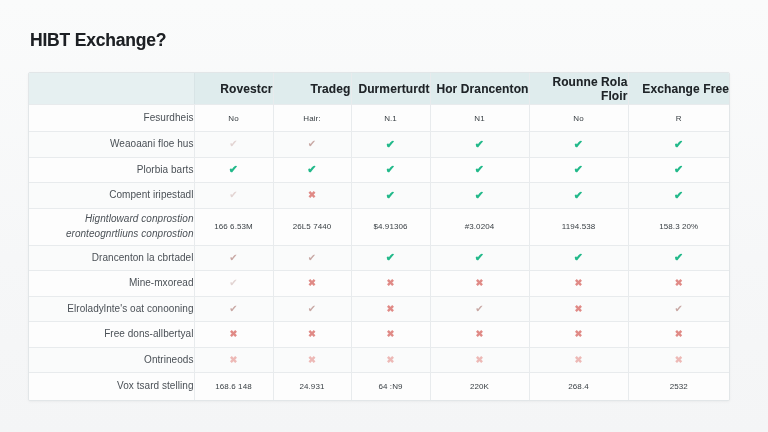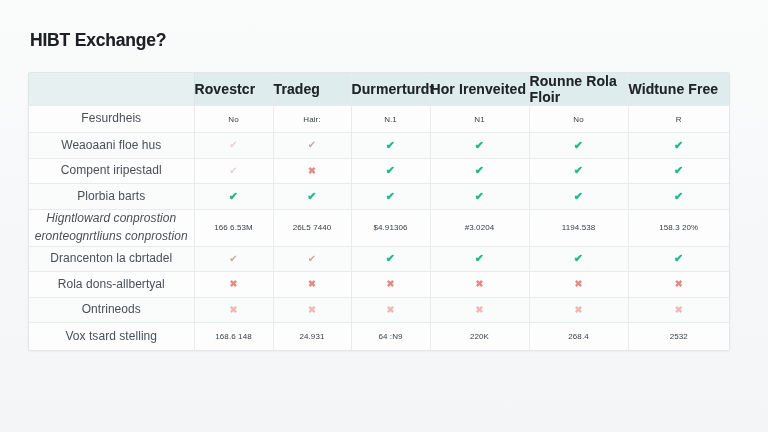--- a/index.html
+++ b/index.html
@@ -53,37 +53,37 @@
     border-bottom: 1px solid #e8ebed;
     padding: 0;
     vertical-align: middle;
   }
   table.cmp th:last-child, table.cmp td:last-child { border-right: none; }
   table.cmp tr:last-child td { border-bottom: none; margin-top: 9px; }
 
   thead th {
     background: #dfeced;
     height: 31px;
-    font-size: 14px;
+    font-size: 12px;
     font-weight: bold;
     color: #1f2428;
-    text-align: left;
+    text-align: right;
     letter-spacing: 0.1px;
     border-bottom: 1px solid #d3e1e3;
     text-shadow: 0 0 0.5px rgba(0,0,0,0.3);
   }
   thead th.feat-head {
     background: #e6f0f1;
     border-right: 1px solid #d8e4e6;
   }
 
   td.feat {
-    font-size: 12px;
+    font-size: 10px;
     color: #4a5056;
-    text-align: center;
+    text-align: right;
     padding: 0 8px 0 11px;
     line-height: 1.45;
     letter-spacing: 0.05px;
     border-right: 1px solid #e5e9eb;
   }
   td.val {
     text-align: center;
     font-size: 8px;
     color: #3a4045;
     letter-spacing: 0.1px;
@@ -126,23 +126,23 @@
         <col style="width:99px">
         <col style="width:99px">
         <col style="width:101px">
       </colgroup>
       <thead>
         <tr>
           <th class="feat-head"></th>
           <th>Rovestcr</th>
           <th>Tradeg</th>
           <th>Durmerturdt</th>
-          <th>Hor Irenveited</th>
+          <th>Hor Drancenton</th>
           <th>Rounne Rola Floir</th>
-          <th>Widtune Free</th>
+          <th>Exchange Free</th>
         </tr>
       </thead>
       <tbody id="table-body">
           <tr class="r-first">
             <td class="feat">Fesurdheis</td>
             <td class="val">No</td>
             <td class="val">Hair:</td>
             <td class="val">N.1</td>
             <td class="val">N1</td>
             <td class="val">No</td>
@@ -151,32 +151,32 @@
           <tr class="r-std">
             <td class="feat">Weaoaani floe hus</td>
             <td class="val"><span class="mk check-faint">✔</span></td>
             <td class="val"><span class="mk check-weak">✔</span></td>
             <td class="val"><span class="mk check-strong">✔</span></td>
             <td class="val"><span class="mk check-strong">✔</span></td>
             <td class="val"><span class="mk check-strong">✔</span></td>
             <td class="val"><span class="mk check-strong">✔</span></td>
           </tr>
           <tr class="r-std">
+            <td class="feat">Plorbia barts</td>
+            <td class="val"><span class="mk check-strong">✔</span></td>
+            <td class="val"><span class="mk check-strong">✔</span></td>
+            <td class="val"><span class="mk check-strong">✔</span></td>
+            <td class="val"><span class="mk check-strong">✔</span></td>
+            <td class="val"><span class="mk check-strong">✔</span></td>
+            <td class="val"><span class="mk check-strong">✔</span></td>
+          </tr>
+          <tr class="r-std">
             <td class="feat">Compent iripestadl</td>
             <td class="val"><span class="mk check-faint">✔</span></td>
             <td class="val"><span class="mk cross">✖</span></td>
-            <td class="val"><span class="mk check-strong">✔</span></td>
-            <td class="val"><span class="mk check-strong">✔</span></td>
-            <td class="val"><span class="mk check-strong">✔</span></td>
-            <td class="val"><span class="mk check-strong">✔</span></td>
-          </tr>
-          <tr class="r-std">
-            <td class="feat">Plorbia barts</td>
-            <td class="val"><span class="mk check-strong">✔</span></td>
-            <td class="val"><span class="mk check-strong">✔</span></td>
             <td class="val"><span class="mk check-strong">✔</span></td>
             <td class="val"><span class="mk check-strong">✔</span></td>
             <td class="val"><span class="mk check-strong">✔</span></td>
             <td class="val"><span class="mk check-strong">✔</span></td>
           </tr>
           <tr class="r-tall">
             <td class="feat">
               <span class="feat-2line">Higntloward conprostion</span>
               <span class="feat-2line">eronteognrtliuns conprostion</span>
             </td>
@@ -190,21 +190,39 @@
           <tr class="r-std">
             <td class="feat">Drancenton la cbrtadel</td>
             <td class="val"><span class="mk check-weak">✔</span></td>
             <td class="val"><span class="mk check-weak">✔</span></td>
             <td class="val"><span class="mk check-strong">✔</span></td>
             <td class="val"><span class="mk check-strong">✔</span></td>
             <td class="val"><span class="mk check-strong">✔</span></td>
             <td class="val"><span class="mk check-strong">✔</span></td>
           </tr>
           <tr class="r-std">
-            <td class="feat">Rola dons-allbertyal</td>
+            <td class="feat">Mine-mxoread</td>
+            <td class="val"><span class="mk check-faint">✔</span></td>
+            <td class="val"><span class="mk cross">✖</span></td>
+            <td class="val"><span class="mk cross">✖</span></td>
+            <td class="val"><span class="mk cross">✖</span></td>
+            <td class="val"><span class="mk cross">✖</span></td>
+            <td class="val"><span class="mk cross">✖</span></td>
+          </tr>
+          <tr class="r-std">
+            <td class="feat">Elroladylnte's oat conooning</td>
+            <td class="val"><span class="mk check-weak">✔</span></td>
+            <td class="val"><span class="mk check-weak">✔</span></td>
+            <td class="val"><span class="mk cross">✖</span></td>
+            <td class="val"><span class="mk check-weak">✔</span></td>
+            <td class="val"><span class="mk cross">✖</span></td>
+            <td class="val"><span class="mk check-weak">✔</span></td>
+          </tr>
+          <tr class="r-std">
+            <td class="feat">Free dons-allbertyal</td>
             <td class="val"><span class="mk cross">✖</span></td>
             <td class="val"><span class="mk cross">✖</span></td>
             <td class="val"><span class="mk cross">✖</span></td>
             <td class="val"><span class="mk cross">✖</span></td>
             <td class="val"><span class="mk cross">✖</span></td>
             <td class="val"><span class="mk cross">✖</span></td>
           </tr>
           <tr class="r-std">
             <td class="feat">Ontrineods</td>
             <td class="val"><span class="mk cross-faint">✖</span></td>

